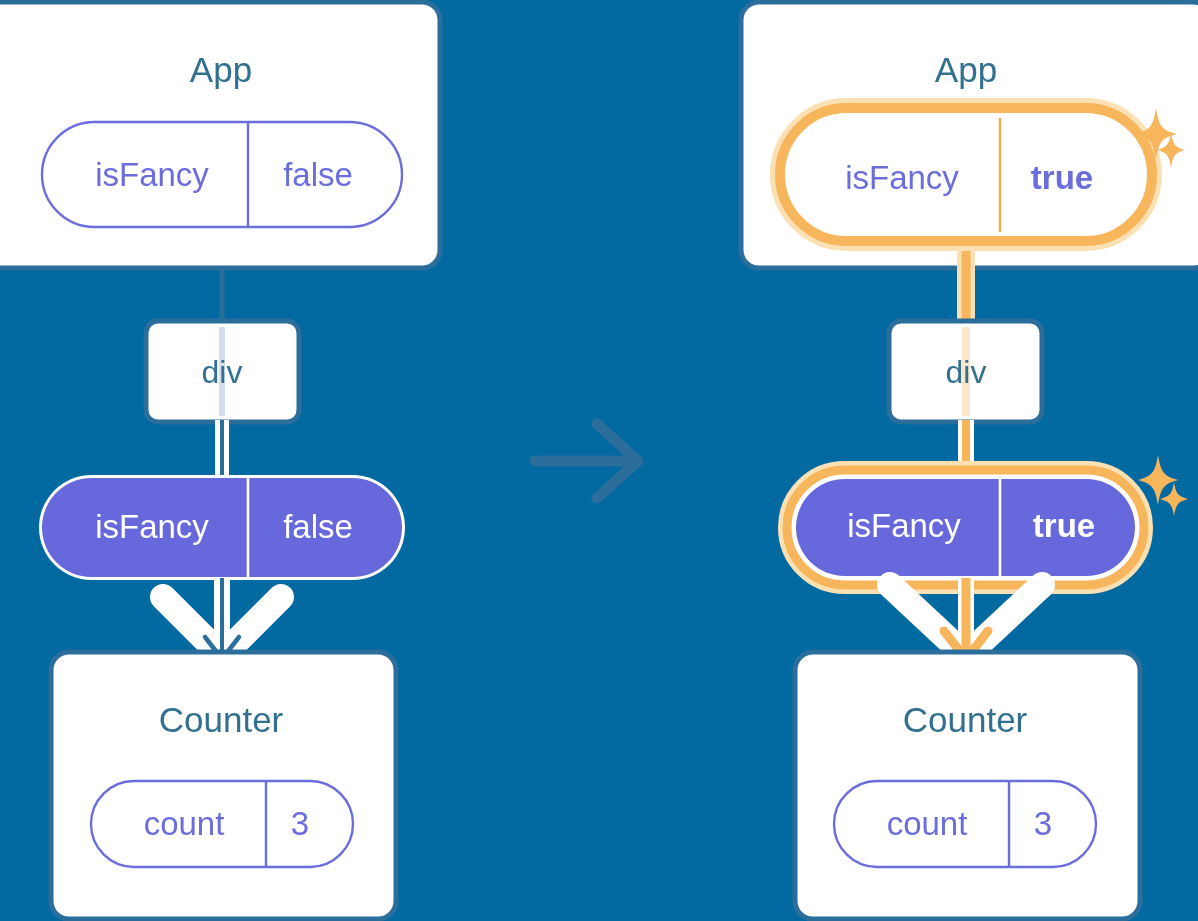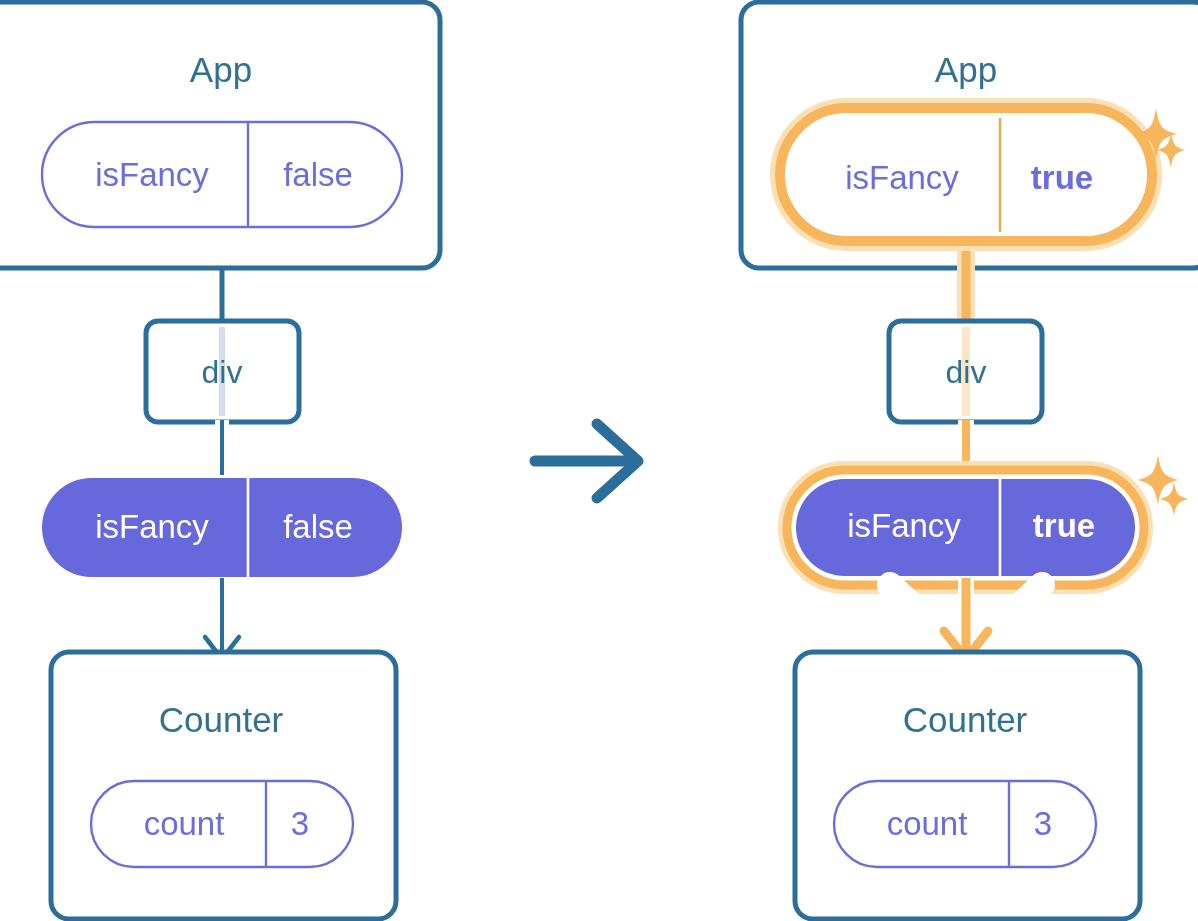--- a/index.html
+++ b/index.html
@@ -58,21 +58,21 @@
     text-anchor: middle;
     dominant-baseline: middle;
   }
   .bold {
     font-weight: bold;
   }
 </style>
 </head>
 <body style="background: rgb(77, 102, 112);">
 
-<div id="stage" style="background: #ffffff;">
+<div id="stage" style="background: #0369a1;">
 
   <svg class="layer" viewBox="0 0 1198 921">
 
     <line x1="222" y1="262" x2="222" y2="330" stroke="#2b6e9c" stroke-width="5"></line>
 
     <rect x="-18" y="2" width="458" height="266" rx="18" ry="18" fill="#ffffff" stroke="#2b6e9c" stroke-width="5"></rect>
 
     <text class="comp-title txt" x="221" y="73">App</text>
 
     <rect x="42" y="122" width="360" height="105" rx="52.5" ry="52.5" fill="#ffffff" stroke="#6a6ddb" stroke-width="2.4"></rect>

